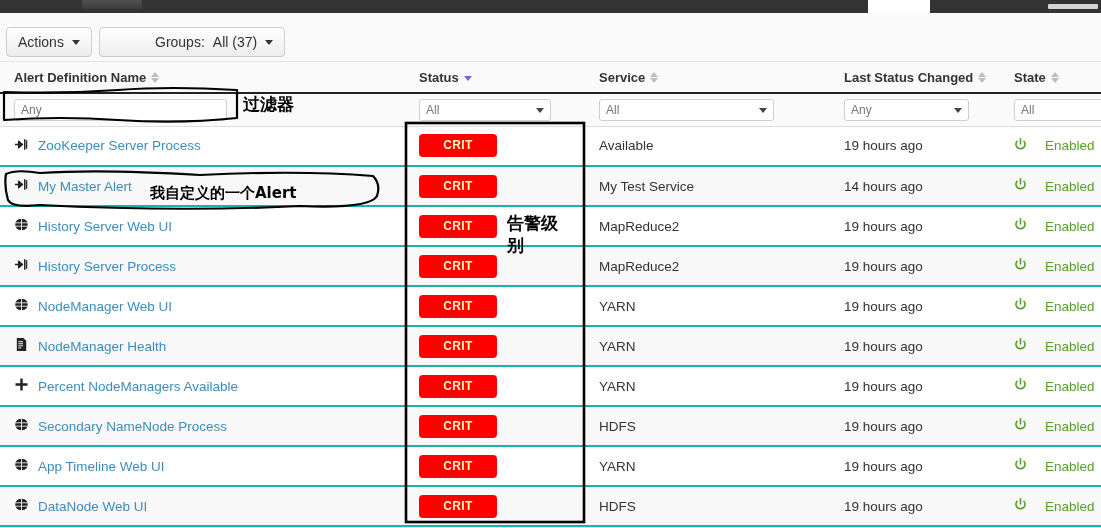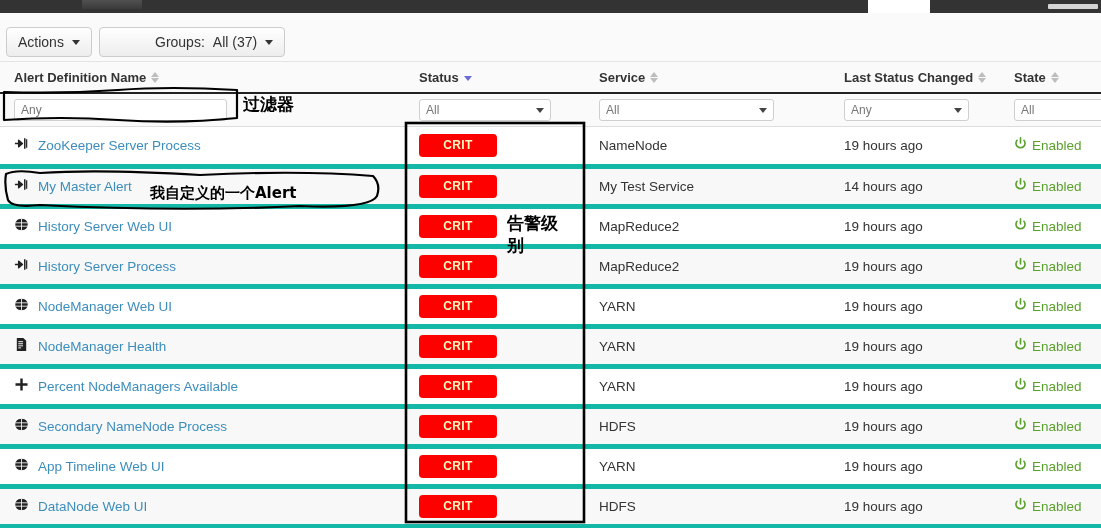--- a/index.html
+++ b/index.html
@@ -136,21 +136,21 @@
   .w-status { width: 132px; }
   .w-service { width: 175px; }
   .w-last { width: 125px; }
   .w-state { width: 120px; }
 
   
   tbody.data tr td {
     height: 40px;
     font-size: 13.5px;
     color: #333333;
-    border-bottom: 5px solid #14b8a6;
+    border-bottom: 2px solid #14b8a6;
     padding: 0 0 0 14px;
     vertical-align: middle;
     background: #ffffff;
     margin-left: 29px;
   }
   tbody.data tr:nth-child(even) td { background: #f8f8f8; }
 
   .name-cell { display: flex; align-items: center; gap: 9px; }
   .alert-link { color: #3c8dbc; text-decoration: none; font-size: 13.5px; cursor: pointer; }
   .ico { width: 15px; height: 15px; display: inline-block; flex: 0 0 15px; }
@@ -160,21 +160,21 @@
     min-width: 78px;
     text-align: center;
     background: #ff0000;
     color: #fef9c3;
     font-size: 12px;
     font-weight: bold;
     letter-spacing: .4px;
     padding: 4px 0 5px;
     border-radius: 4px;
   }
-  .state-cell { display: flex; align-items: center; gap: 5px; color: #5aa02c; font-size: 13.5px; }
+  .state-cell { display: flex; align-items: center; gap: 18px; color: #5aa02c; font-size: 13.5px; }
   .power { width: 13px; height: 13px; display: inline-block; }
 
   
   .annot-layer {
     position: absolute; left: 0; top: 0;
     width: 1101px; height: 528px;
     pointer-events: none;
   }
   .annot-text {
     position: absolute;
@@ -290,21 +290,21 @@
               <span class="name-cell">
                 <span><svg class="ico" viewBox="0 0 16 16" aria-hidden="true">
                     <path d="M1 8 h7 M5 4.5 L9 8 L5 11.5 Z" fill="#222" stroke="#222" stroke-width="1.6" stroke-linejoin="round"></path>
                     <path d="M11.5 2.5 v11" stroke="#222" stroke-width="1.6"></path>
                     <path d="M13.5 3.5 v9" stroke="#222" stroke-width="1.3"></path>
                   </svg></span>
                 <a class="alert-link" href="#">ZooKeeper Server Process</a>
               </span>
             </td>
             <td><span class="badge-crit">CRIT</span></td>
-            <td>NameNode</td>
+            <td>Available</td>
             <td>19 hours ago</td>
             <td>
               <span class="state-cell">
                 <span><svg class="power" viewBox="0 0 16 16" aria-hidden="true">
                     <path d="M4.3 3.4 a5.6 5.6 0 1 0 7.4 0" fill="none" stroke="#5aa02c" stroke-width="2"></path>
                     <path d="M8 1 v6.4" stroke="#5aa02c" stroke-width="2" stroke-linecap="round"></path>
                   </svg></span>
                 <span>Enabled</span>
               </span>
             </td>

